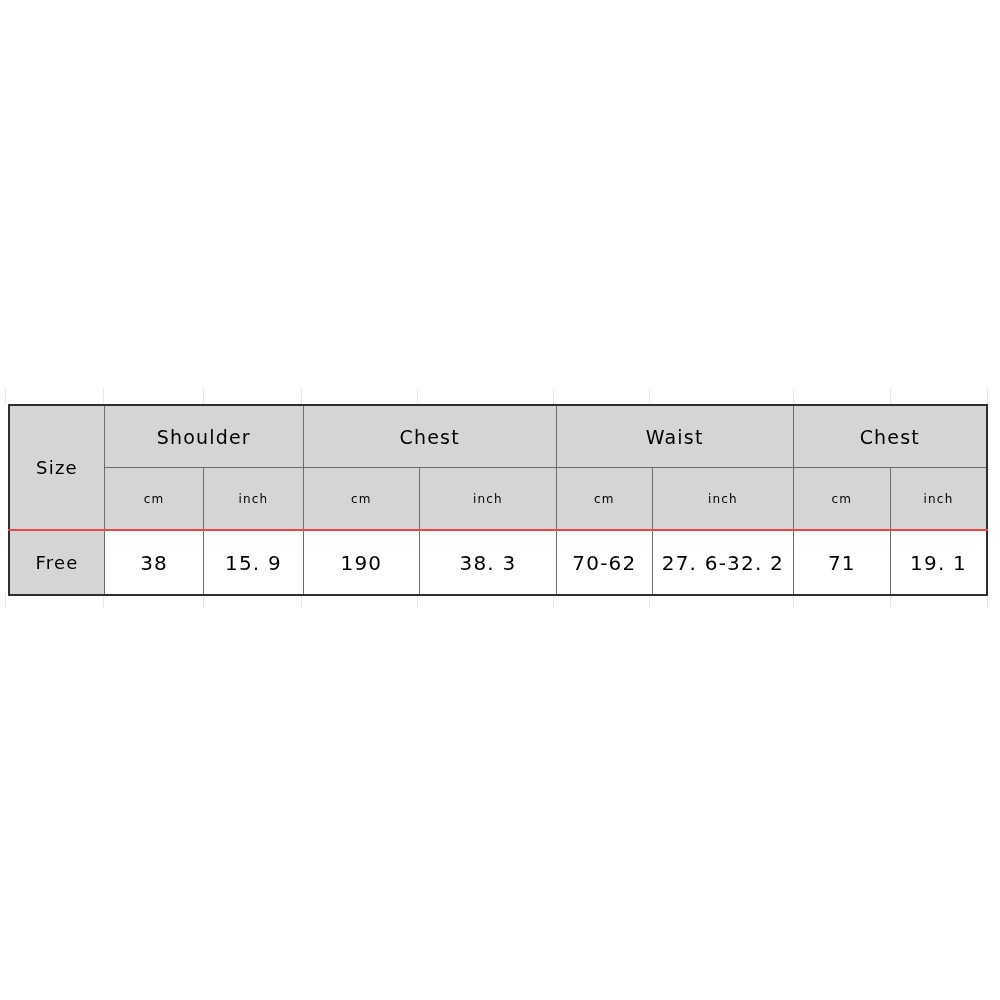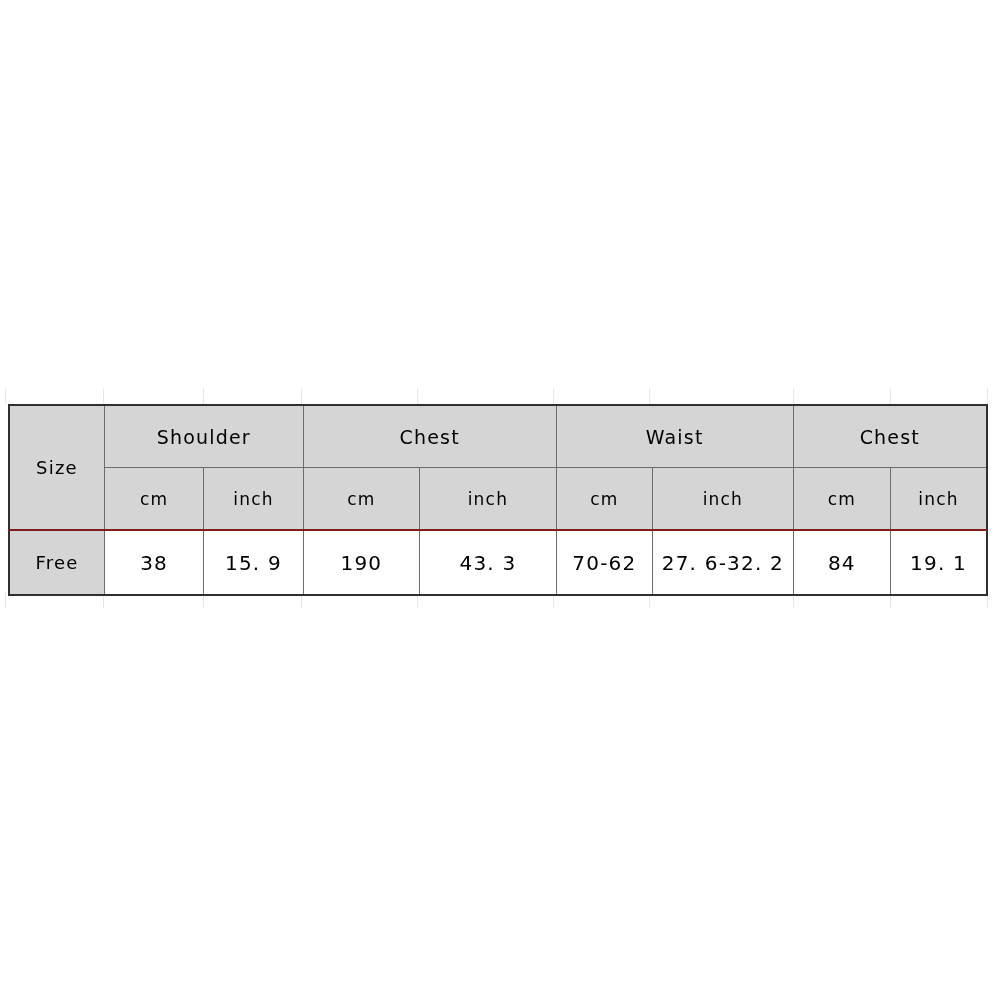--- a/index.html
+++ b/index.html
@@ -63,38 +63,38 @@
   }
 
   
   td.hd {
     background: #d5d5d5;
     font-size: 19px;
     height: 61px;
   }
   td.sub {
     background: #d5d5d5;
-    font-size: 17px;
+    font-size: 12px;
     height: 61px;
   }
   td.rowlabel {
     background: #d5d5d5;
     font-size: 18px;
     height: 63px;
   }
   td.val {
     background: #ffffff;
     font-size: 20px;
     height: 63px;
     border-radius: 6px;
   }
 
   
   tr.data-row > td {
-    border-top: 2px solid #7f1d1d;
+    border-top: 2px solid #ef4444;
   }
 
   
   td.group-start {
     border-left: 2px solid #3a3a3a;
   }
   td.size-col {
     border-right: 2px solid #3a3a3a;
   }
 </style>
@@ -157,23 +157,23 @@
           <td class="sub">inch</td>
           <td class="sub group-start">cm</td>
           <td class="sub">inch</td>
         </tr>
 
         <tr class="data-row">
           <td class="rowlabel size-col">Free</td>
           <td class="val group-start">38</td>
           <td class="val">15. 9</td>
           <td class="val group-start">190</td>
-          <td class="val">43. 3</td>
+          <td class="val">38. 3</td>
           <td class="val group-start">70-62</td>
           <td class="val">27. 6-32. 2</td>
-          <td class="val group-start">84</td>
+          <td class="val group-start">71</td>
           <td class="val">19. 1</td>
         </tr>
       </tbody>
     </table>
   </div>
 
 </div>
 
 </body></html>

